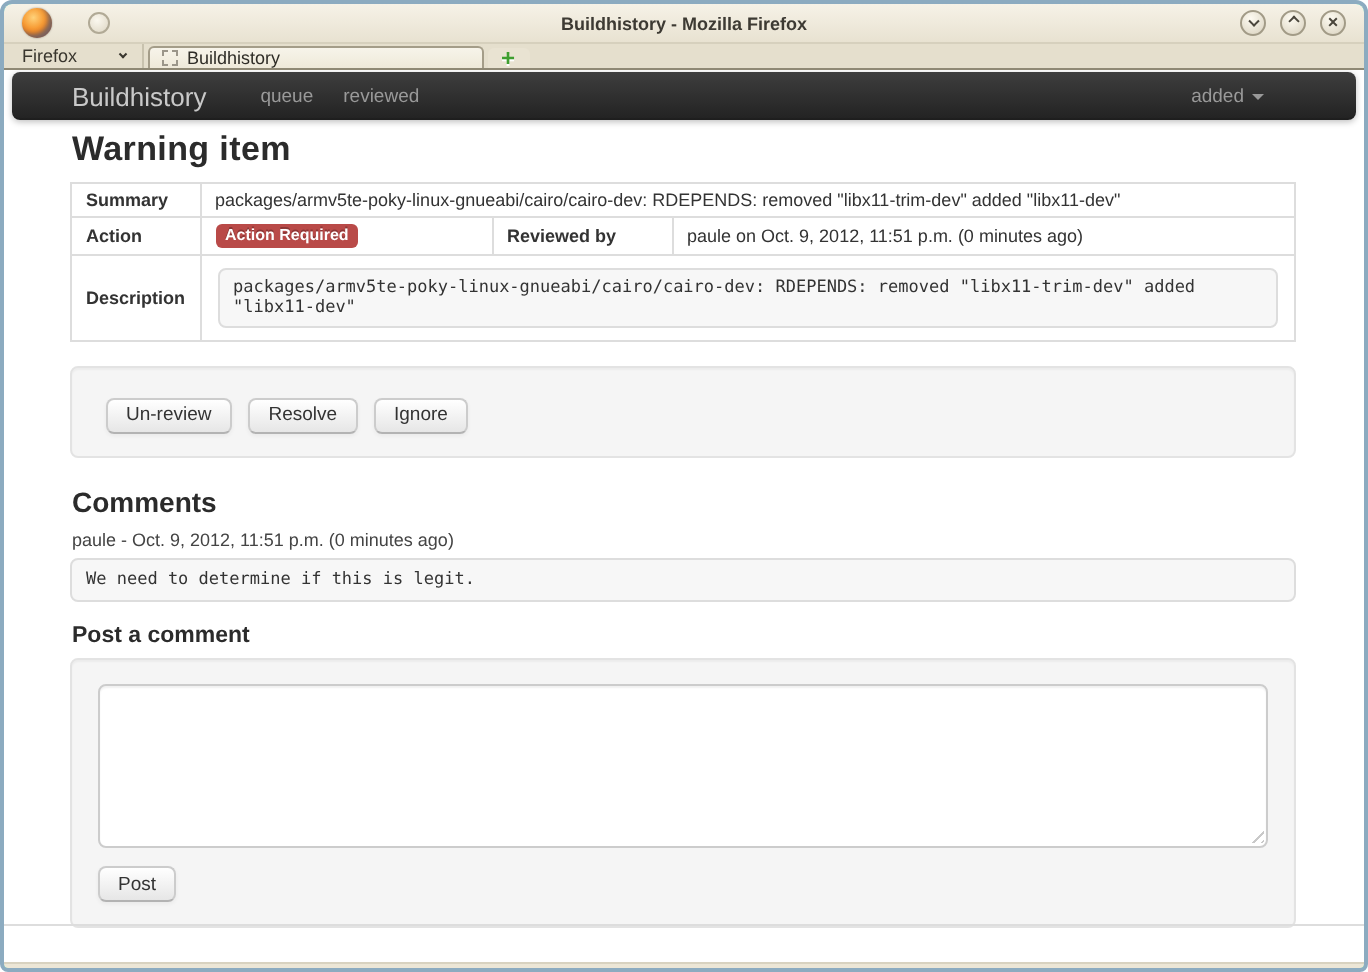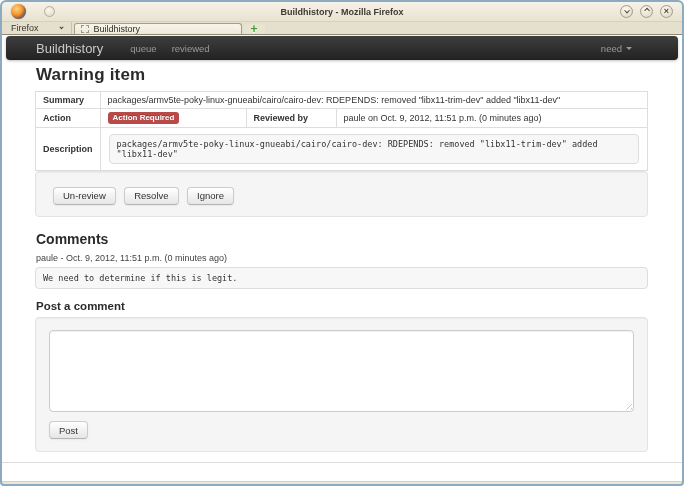--- a/index.html
+++ b/index.html
@@ -121,21 +121,21 @@
     font-size:8.5px; color:#333;
     background:#f7f7f7; border:1px solid #ddd; border-radius:4px;
     padding:4px 7px; white-space:pre-wrap;
   }
   td .desc-pre{ margin:3px 1px; }
 
   .well{
     background:#f5f5f5; border:1px solid #e3e3e3; border-radius:4px;
     box-shadow:inset 0 1px 1px rgba(0,0,0,.04);
   }
-  .well.actions{ padding:13px 17px 11px; }
+  .well.actions{ margin-top:12px; padding:13px 17px 11px; }
   .btn{
     display:inline-block;
     font-family:"Liberation Sans", sans-serif;
     font-size:9.5px; color:#333;
     background:linear-gradient(#fff,#e6e6e6);
     border:1px solid #ccc; border-bottom-color:#b3b3b3;
     border-radius:4px; padding:2.5px 9px;
     box-shadow:inset 0 1px 0 rgba(255,255,255,.2), 0 1px 2px rgba(0,0,0,.05);
     margin-right:4px; cursor:default;
   }
@@ -194,21 +194,21 @@
   </div>
 
   <div class="viewport">
 
     <div class="navbar">
       <span class="brand">Buildhistory</span>
       <a class="navlink">queue</a>
       <a class="navlink">reviewed</a>
       <span class="nav-spacer"></span>
       <a class="user">
-        <span>need</span>
+        <span>added</span>
         <i class="caret"></i>
       </a>
     </div>
 
     <div class="container">
       <h1>Warning item</h1>
 
       <table class="details">
         <tbody>
             <tr>

